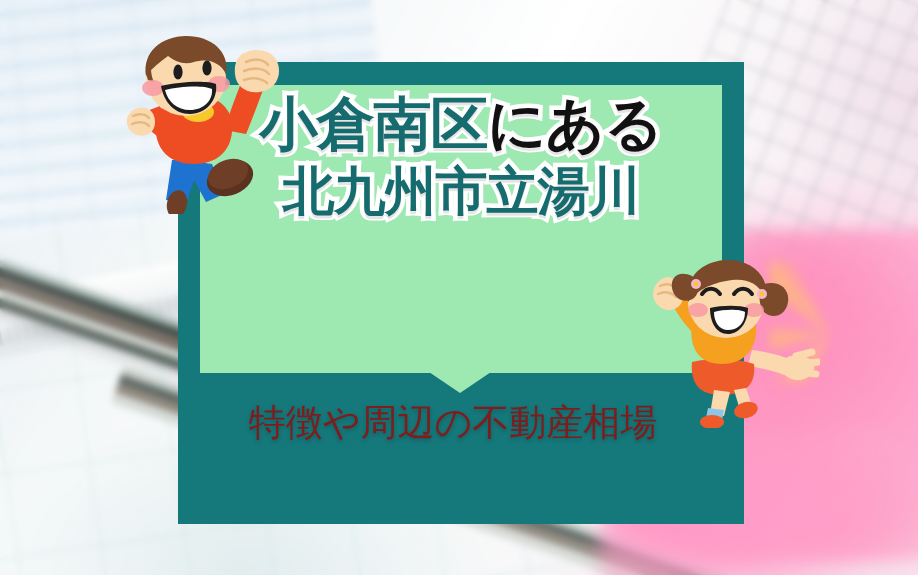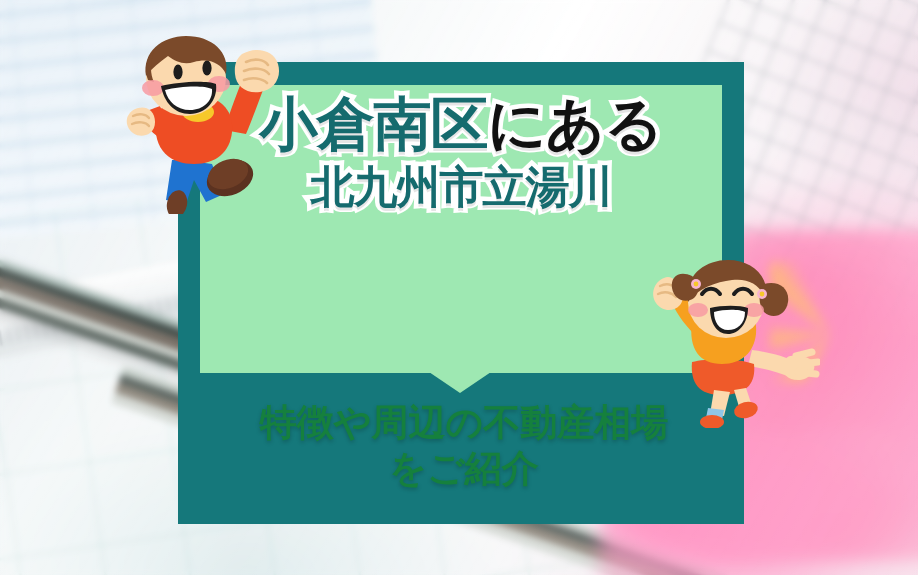--- a/index.html
+++ b/index.html
@@ -140,29 +140,29 @@
     white-space:nowrap;
     font-weight:900;
     font-size:62px;
     line-height:1.06;
     letter-spacing:-1px;
     -webkit-text-stroke:9px #ffffff;
     paint-order:stroke fill;
     text-shadow:0 3px 0 rgba(0,0,0,.10);
   }
   .hl-line.l1{font-size:58px;margin-top:2px;}
-  .hl-line.l2{font-size:44px;margin-top:-2px;}
+  .hl-line.l2{font-size:52px;margin-top:-2px;}
   .hl-line.l3{font-size:64px;margin-top:-2px;}
   .kanji{color:#156b6e;}
   .kana{color:#111111;}
 
   
   .subhead{
-    position:absolute;left:191px;top:400px;width:546px;
-    text-align:center;color:#15803d;font-weight:700;
+    position:absolute;left:180px;top:400px;width:546px;
+    text-align:center;color:#7f1d1d;font-weight:400;
     font-size:37px;line-height:1.25;letter-spacing:0px;
     text-shadow:0 2px 4px rgba(0,0,0,.22);
   }
   .sub-l2{display:block;}
 
   
   .char{position:absolute;}
   .boy{left:120px;top:34px;width:170px;height:180px;}
   .girl{left:640px;top:258px;width:180px;height:170px;}
   .char svg{display:block;width:100%;height:100%;}
@@ -192,21 +192,20 @@
   <div class="panel-green"></div>
   <div class="panel-arrow"></div>
 
   <div class="headline">
     <div class="hl-line l1"><span class="kanji">小倉南区</span><span class="kana">にある</span></div>
     <div class="hl-line l2"><span class="kanji">北九州市立湯川</span></div>
   </div>
 
   <div class="subhead">
     <span>特徴や周辺の不動産相場</span>
-    <span class="sub-l2">をご紹介</span>
   </div>
 
   <div class="char boy">
     <svg viewBox="0 0 170 180" xmlns="http://www.w3.org/2000/svg">
 
       <path d="M104 96 C110 78 118 56 124 42 L146 48 C140 64 132 86 126 100 Z" fill="#ee4d24"></path>
 
       <g>
         <path d="M122 20 C136 12 154 16 158 30 C162 44 154 56 140 58 C126 60 116 52 115 40 C114 30 117 24 122 20 Z" fill="#fbd9ae"></path>
         <path d="M126 28 C134 24 144 25 148 31" stroke="#e6b983" stroke-width="2.6" fill="none" stroke-linecap="round"></path>

